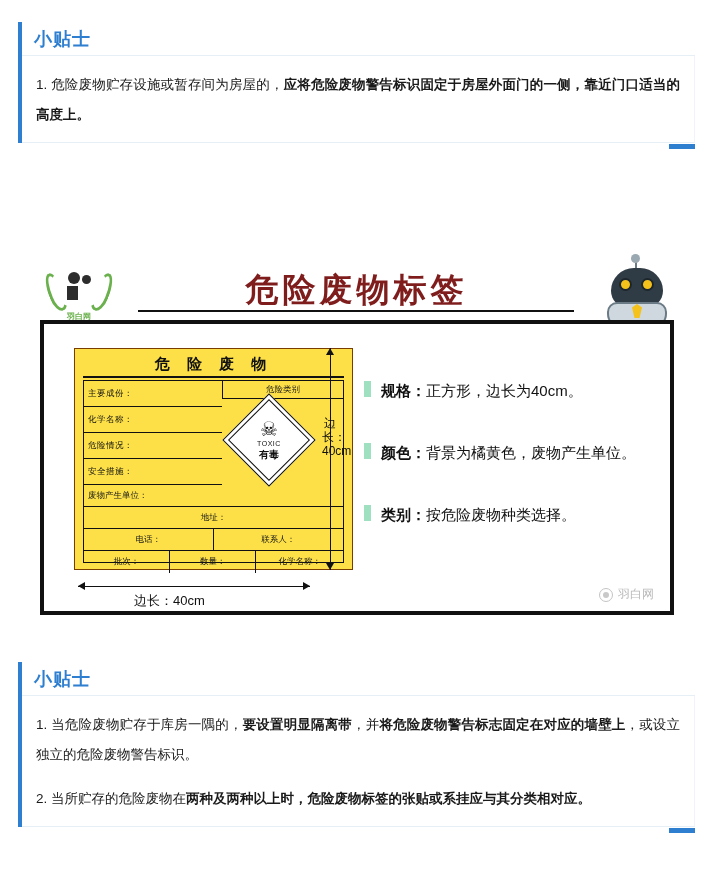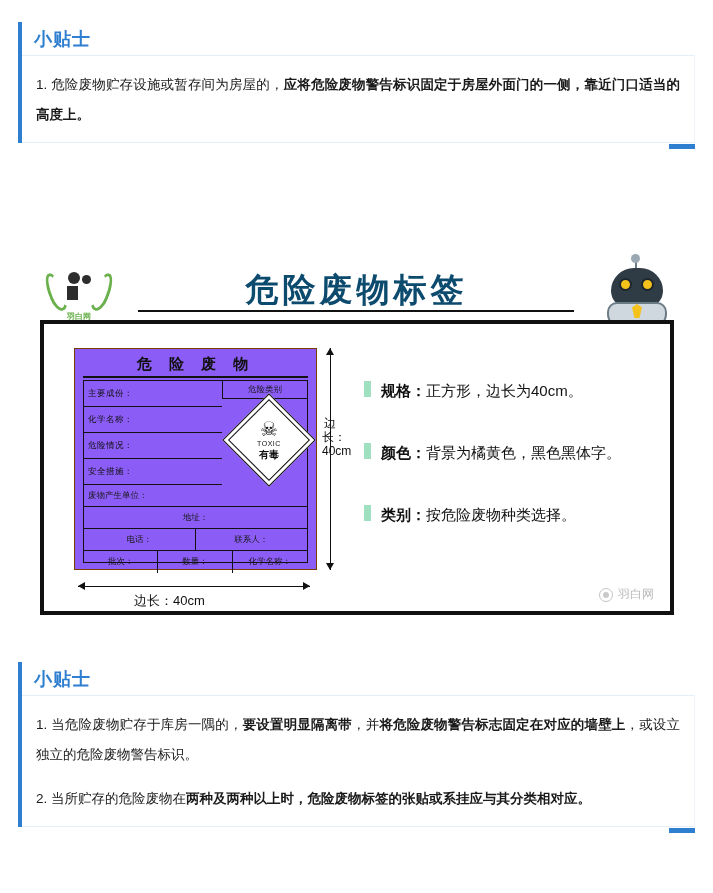--- a/index.html
+++ b/index.html
@@ -76,21 +76,21 @@
   
   .illus-title {
     position: absolute;
     left: 0; right: 0;
     top: 20px;
     text-align: center;
     font-family: "DejaVu Serif", serif;
     font-size: 33px;
     font-weight: bold;
     letter-spacing: 4px;
-    color: #0c4a6e;
+    color: #7f1d1d;
   }
   .illus-title-rule {
     position: absolute;
     left: 120px;
     width: 436px;
     top: 62px;
     height: 2px;
     background: #111;
   }
 
@@ -178,23 +178,23 @@
     height: 295px;
     border: 4px solid #111;
     background: #fff;
   }
 
   
   .label-card {
     position: absolute;
     left: 30px;
     top: 24px;
-    width: 243px;
+    width: 279px;
     height: 222px;
-    background: #8b5cf6;
+    background: #fde047;
     border: 1px solid #7a3d00;
   }
   .label-title {
     position: absolute; left: 0; right: 0; top: 6px;
     text-align: center;
     font-size: 15px; font-weight: bold; letter-spacing: 6px;
     color: #111;
     font-family: "DejaVu Serif", serif;
   }
   .label-title-rule {
@@ -402,21 +402,21 @@
     <div class="dim-h"></div>
     <div class="dim-h-label">边长：40cm</div>
 
     <div class="bullets">
       <div class="bullet-row">
         <span class="bullet-mark"></span>
         <span class="bullet-text"><b>规格：</b><span>正方形，边长为40cm。</span></span>
       </div>
       <div class="bullet-row">
         <span class="bullet-mark"></span>
-        <span class="bullet-text"><b>颜色：</b><span>背景为橘黄色，黑色黑体字。</span></span>
+        <span class="bullet-text"><b>颜色：</b><span>背景为橘黄色，废物产生单位。</span></span>
       </div>
       <div class="bullet-row">
         <span class="bullet-mark"></span>
         <span class="bullet-text"><b>类别：</b><span>按危险废物种类选择。</span></span>
       </div>
     </div>
 
     <div class="watermark">
       <span class="wm-circle"></span>
       <span>羽白网</span>

